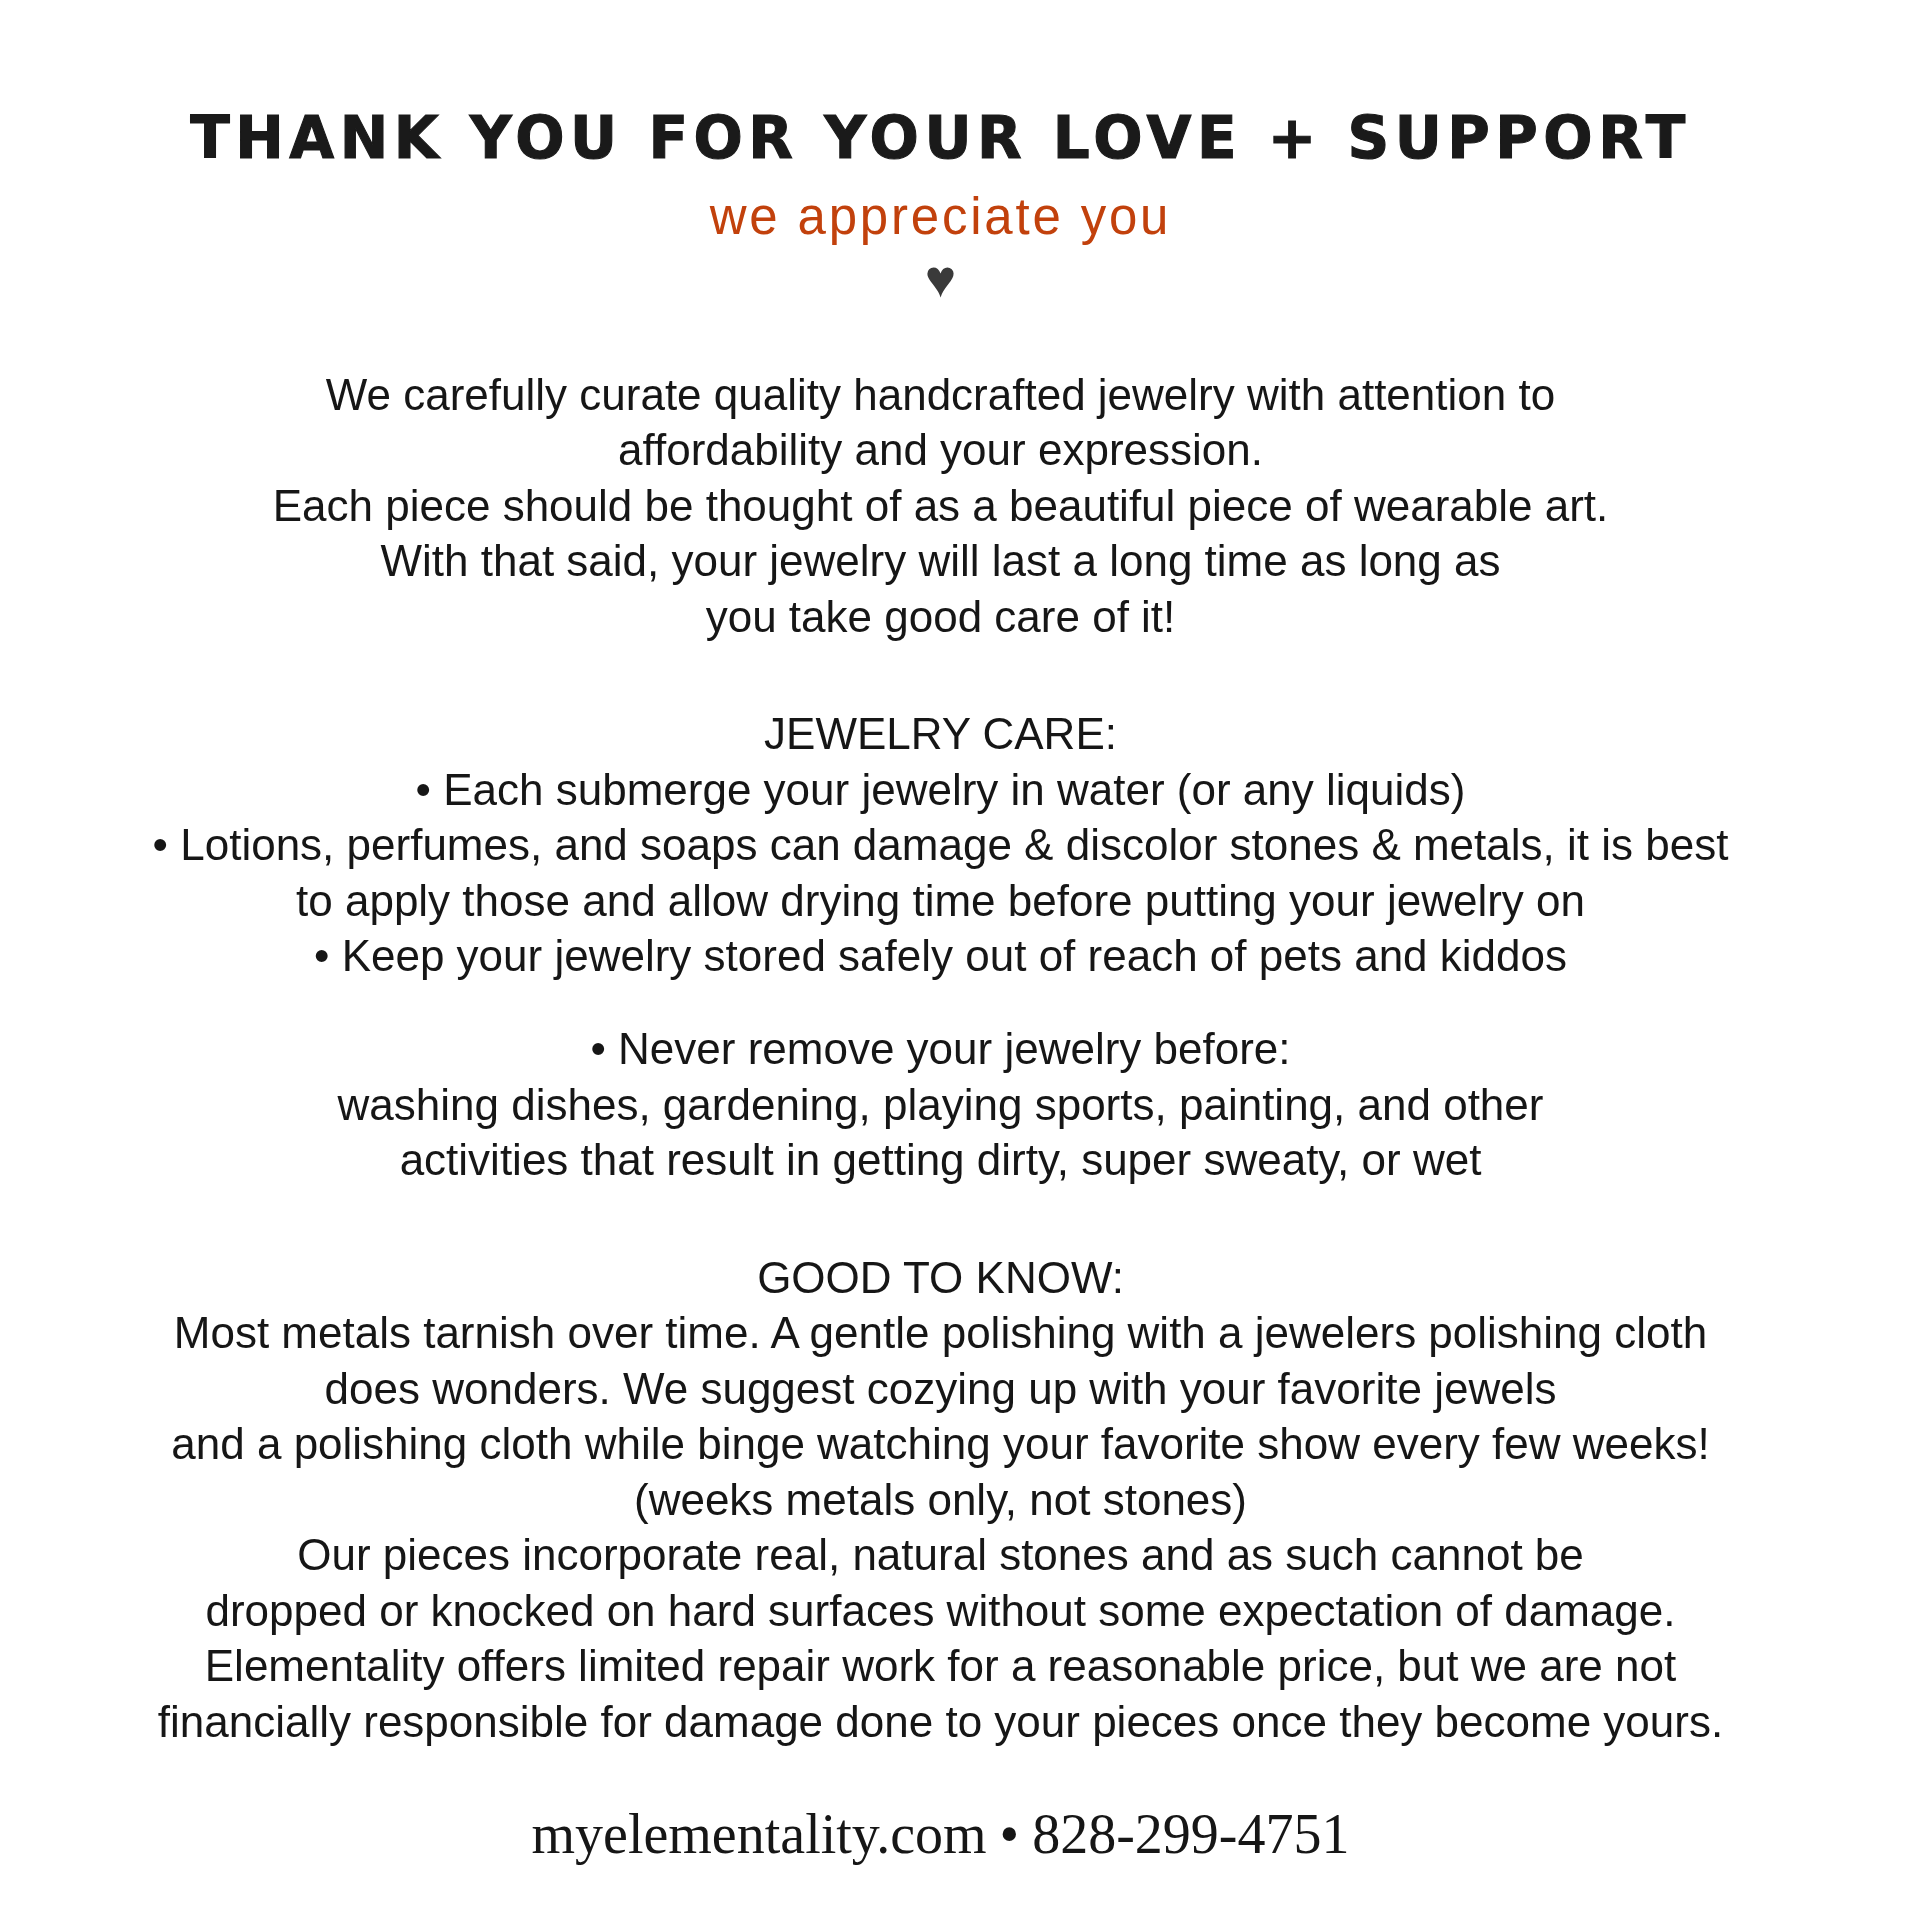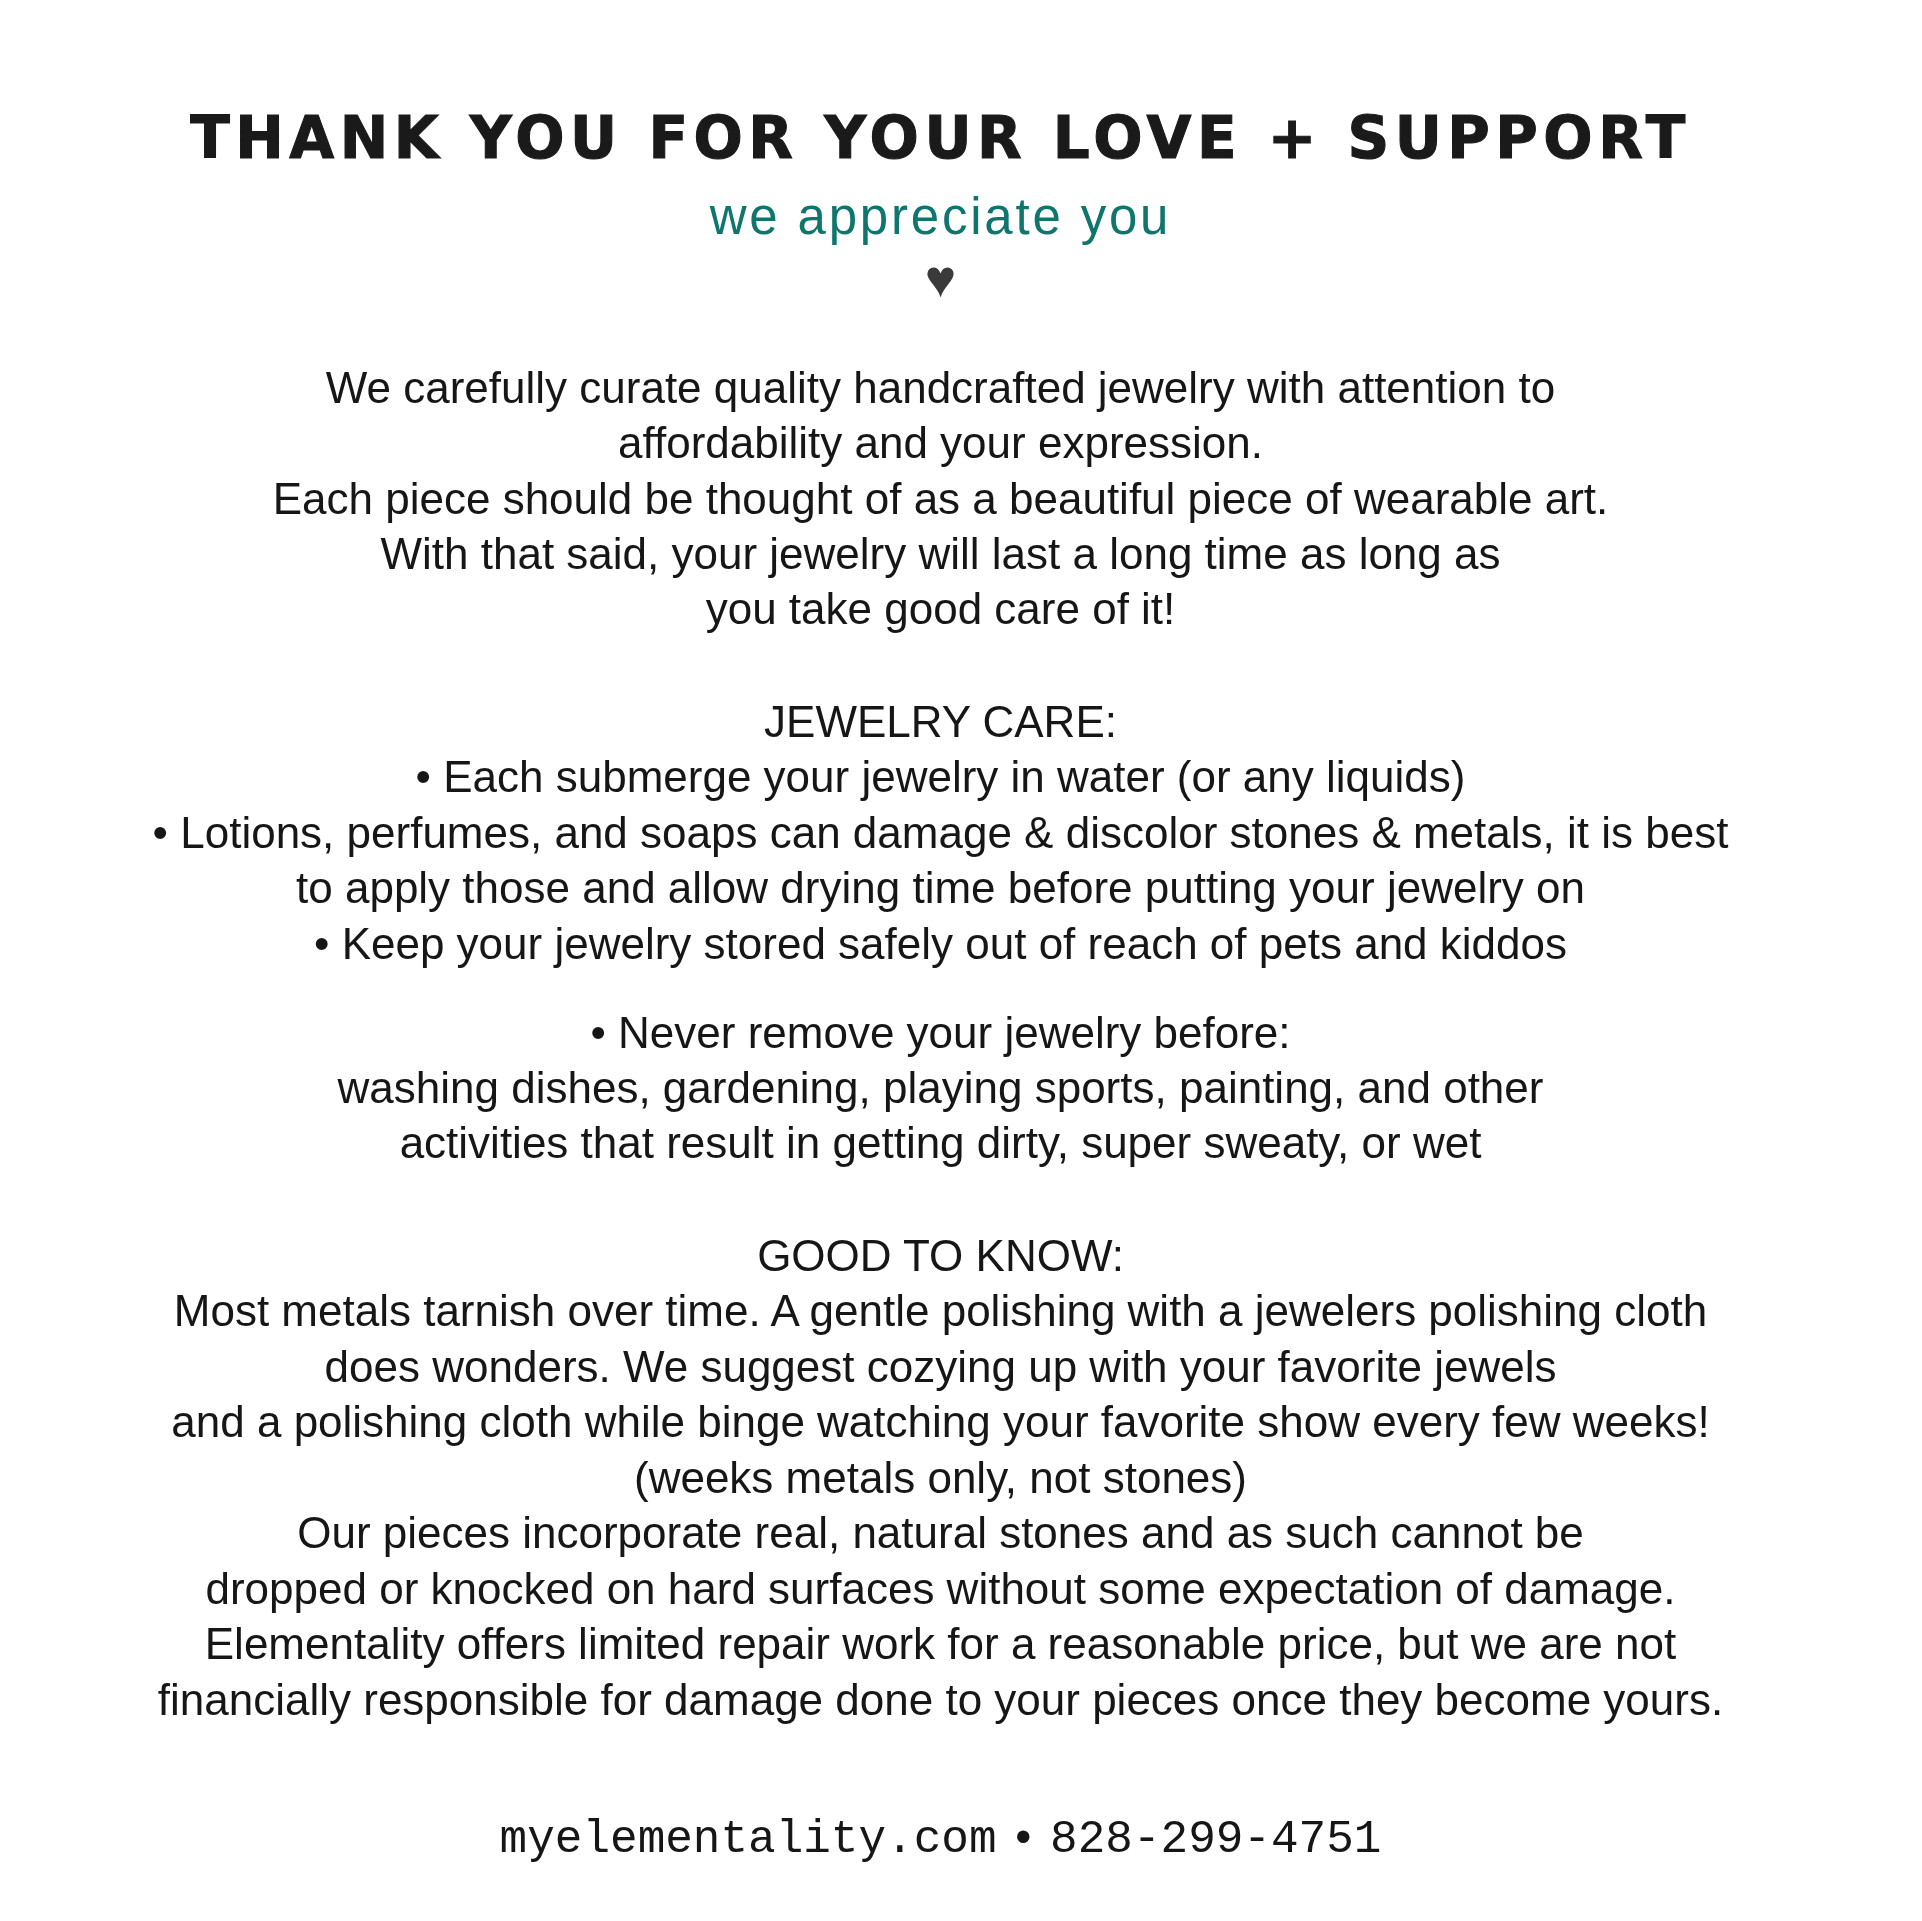--- a/index.html
+++ b/index.html
@@ -32,21 +32,21 @@
     text-align: center;
     line-height: 1.05;
     -webkit-text-stroke: 1.1px #1a1a1a;
     white-space: nowrap;
   }
   .subhead {
     font-family: "Liberation Sans", sans-serif;
     font-weight: 400;
     font-size: 51px;
     letter-spacing: 2.8px;
-    color: #0f766e;
+    color: #c2410c;
     text-align: center;
     margin-top: 18.4px;
   }
   .heart {
     font-size: 53px;
     line-height: 1;
     color: #3a3a3a;
     margin-top: 5.5px;
   }
   .body-block {
@@ -60,25 +60,25 @@
   .spacer-lg { height: 84px; }
   .spacer-md { height: 57px; }
   .spacer-sm { height: 51px; }
   .para-line { display: block; white-space: nowrap; }
   .section-title {
     display: block;
     white-space: nowrap;
     margin-top: 20px;
   }
   .footer {
-    font-family: Liberation Mono, monospace;
-    font-size: 46px;
+    font-family: Liberation Serif, serif;
+    font-size: 56px;
     color: #161616;
     text-align: center;
-    margin-top: 87px;
+    margin-top: 53px;
     white-space: nowrap;
   }
   .dot-sep { padding: 0 13px; }
 </style>
 </head>
 <body>
 
 <div class="card">
 
   <div class="headline">THANK YOU FOR YOUR LOVE + SUPPORT</div>

